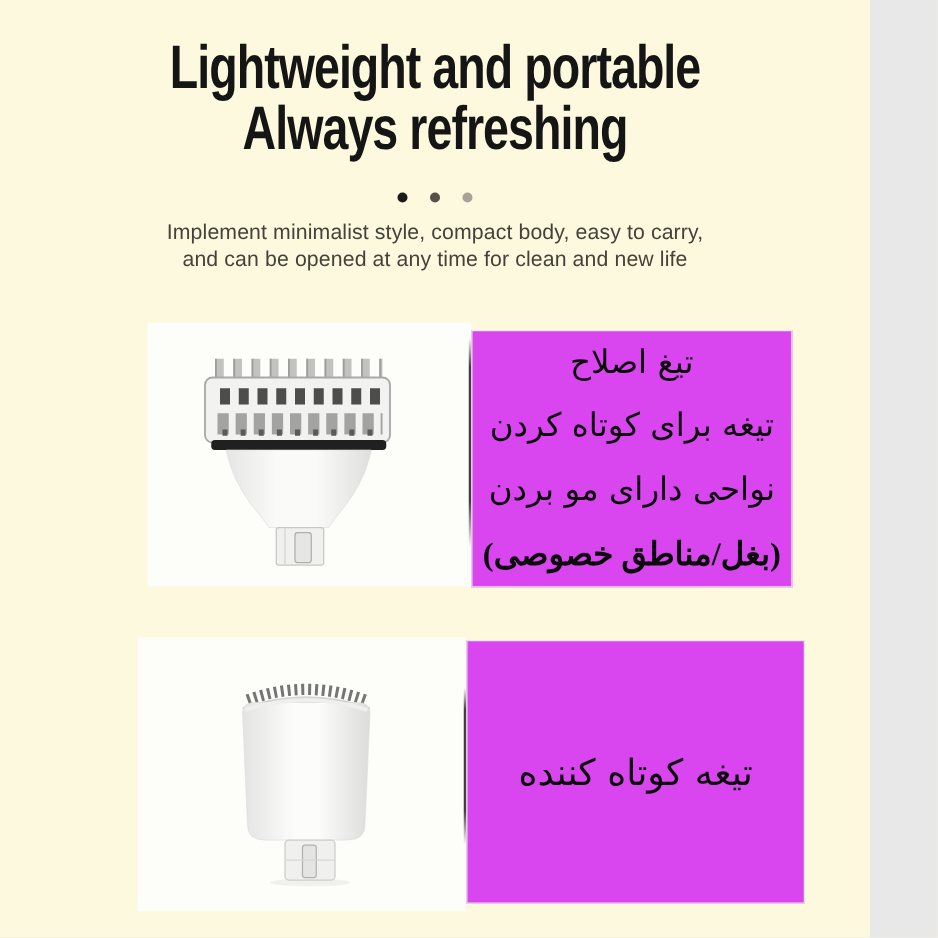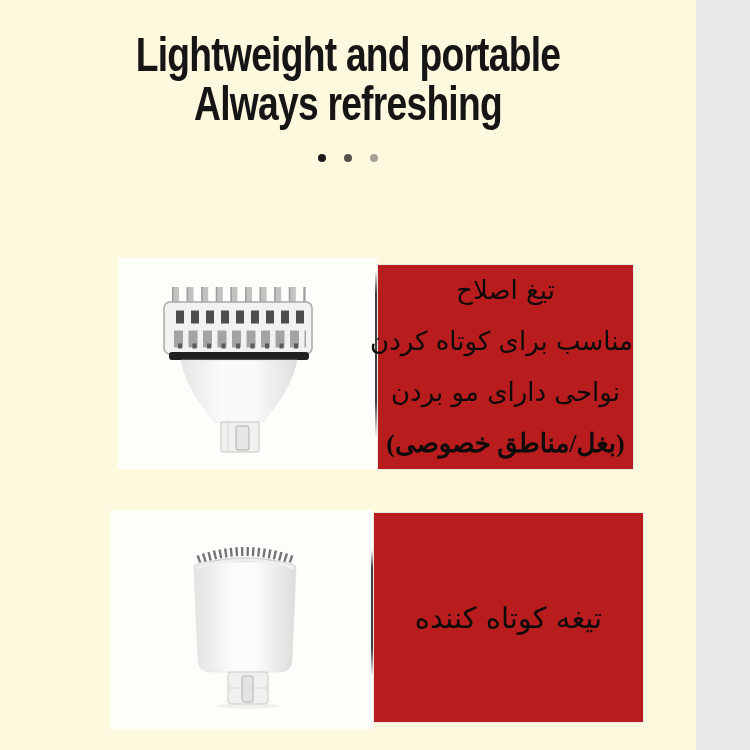--- a/index.html
+++ b/index.html
@@ -46,21 +46,21 @@
     color: #45423c;
     letter-spacing: 0.1px;
   }
   
   .product-card {
     position: absolute;
     background: #fdfdfa;
   }
   .text-card {
     position: absolute;
-    background: #b91c1c;
+    background: #d946ef;
     border: 1px solid #e9e9e3;
     display: flex;
     flex-direction: column;
     justify-content: center;
   }
   .seam {
     position: absolute;
     width: 2px;
     background: linear-gradient(to bottom,
       rgba(63,63,63,0) 0%, #3f3f3f 14%, #3f3f3f 78%, rgba(63,63,63,0) 100%);
@@ -94,20 +94,24 @@
     <div class="title-line">Lightweight and portable</div>
     <div class="title-line">Always refreshing</div>
   </div>
 
   <div class="dots">
     <span class="dot" style="background-color: rgb(27, 27, 27);"></span>
     <span class="dot" style="background-color: rgb(85, 80, 74);"></span>
     <span class="dot" style="background-color: rgb(168, 163, 153);"></span>
   </div>
 
+  <p class="subtitle">
+    <span>Implement minimalist style, compact body, easy to carry,</span><br>
+    <span>and can be opened at any time for clean and new life</span>
+  </p>
 
   <div class="product-card card1-product">
     <svg width="259" height="211" viewBox="0 0 259 211" aria-hidden="true">
       <defs>
         <linearGradient id="p1g" x1="0" y1="0" x2="1" y2="0">
           <stop offset="0" stop-color="#e6e6e4"></stop>
           <stop offset="0.35" stop-color="#fafaf8"></stop>
           <stop offset="0.62" stop-color="#fafaf8"></stop>
           <stop offset="1" stop-color="#dfdfdd"></stop>
         </linearGradient>
@@ -129,21 +133,21 @@
       <rect x="103" y="164" width="38" height="30" rx="2" fill="#f0f0ee" stroke="#c6c6c4"></rect>
       <rect x="118" y="168" width="13" height="24" rx="2" fill="#e6e6e4" stroke="#aeaeac"></rect>
       <line x1="110" y1="164" x2="110" y2="194" stroke="#d6d6d4"></line>
     </svg>
   </div>
 
   <div class="seam seam1"></div>
 
   <div class="text-card card1-text" dir="rtl">
     <div class="fa-text fa-line">تیغ اصلاح</div>
-    <div class="fa-text fa-line">مناسب برای کوتاه کردن</div>
+    <div class="fa-text fa-line">تیغه برای کوتاه کردن</div>
     <div class="fa-text fa-line">نواحی دارای مو بردن</div>
     <div class="fa-text fa-line emph">(بغل/مناطق خصوصی)</div>
   </div>
 
   <div class="product-card card2-product">
     <svg width="263" height="219" viewBox="0 0 263 219" aria-hidden="true">
       <defs>
         <linearGradient id="p2m" x1="0" y1="0" x2="0" y2="1">
           <stop offset="0" stop-color="#d9d9d7"></stop>
           <stop offset="1" stop-color="#a7a7a5"></stop>

